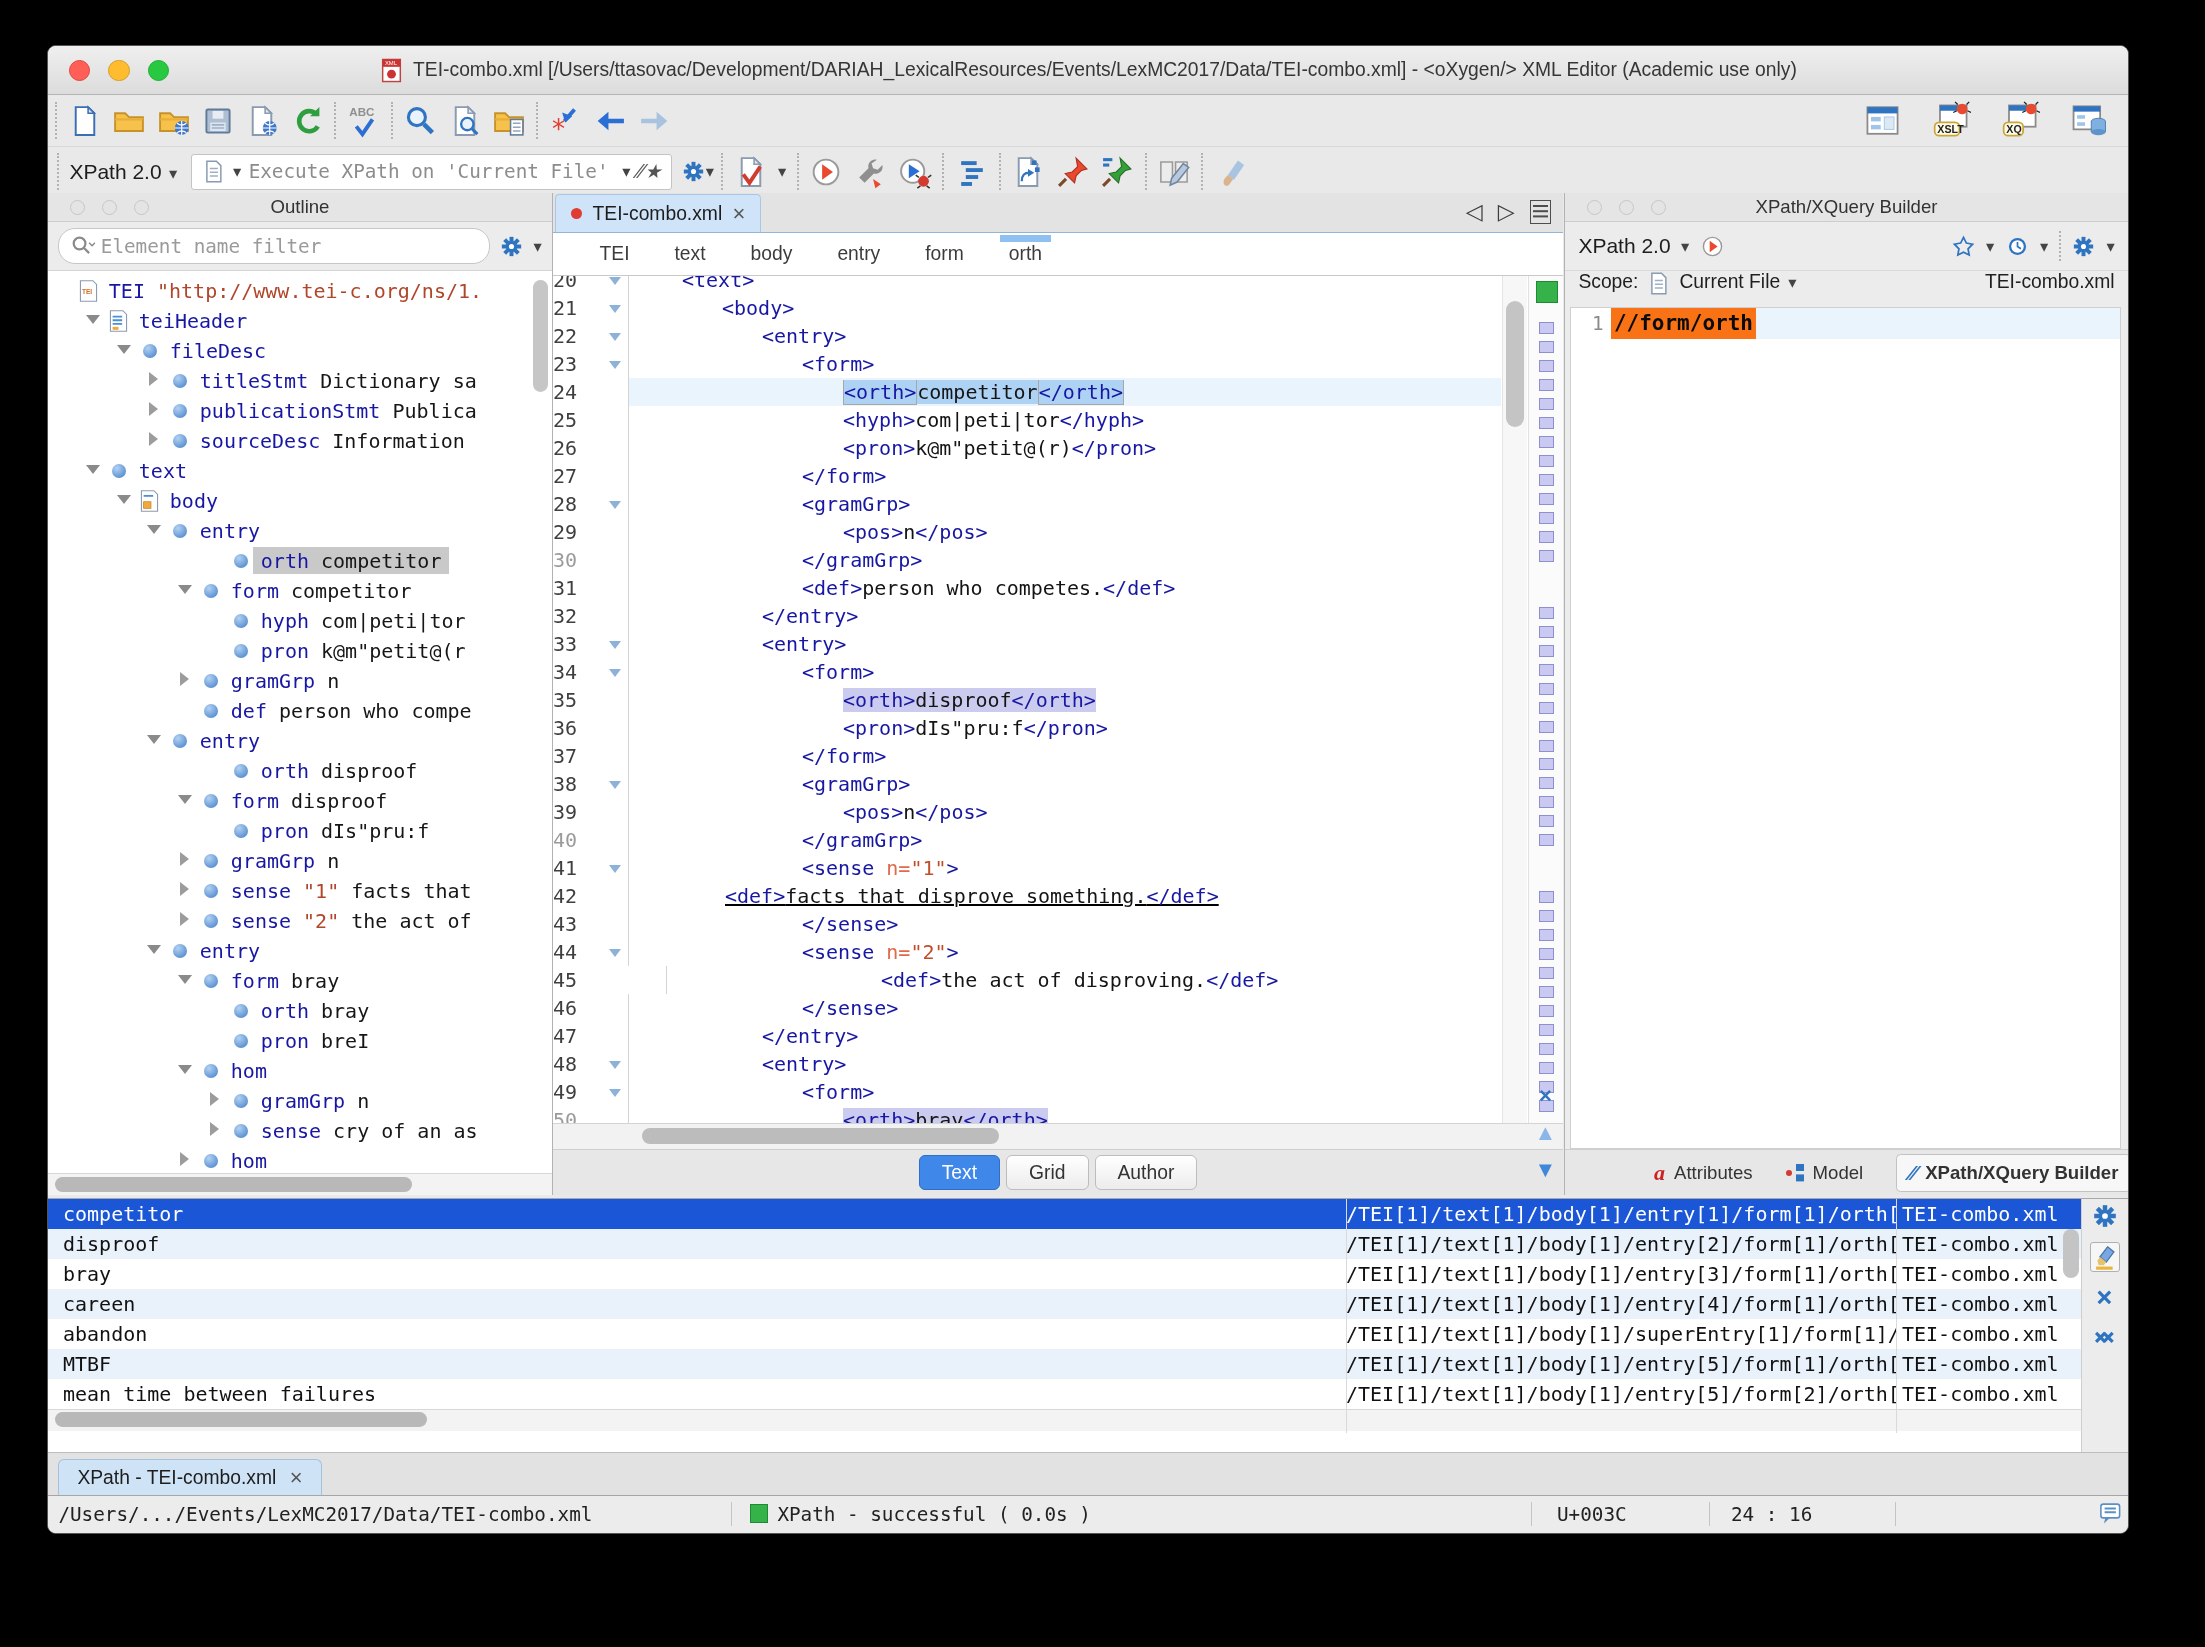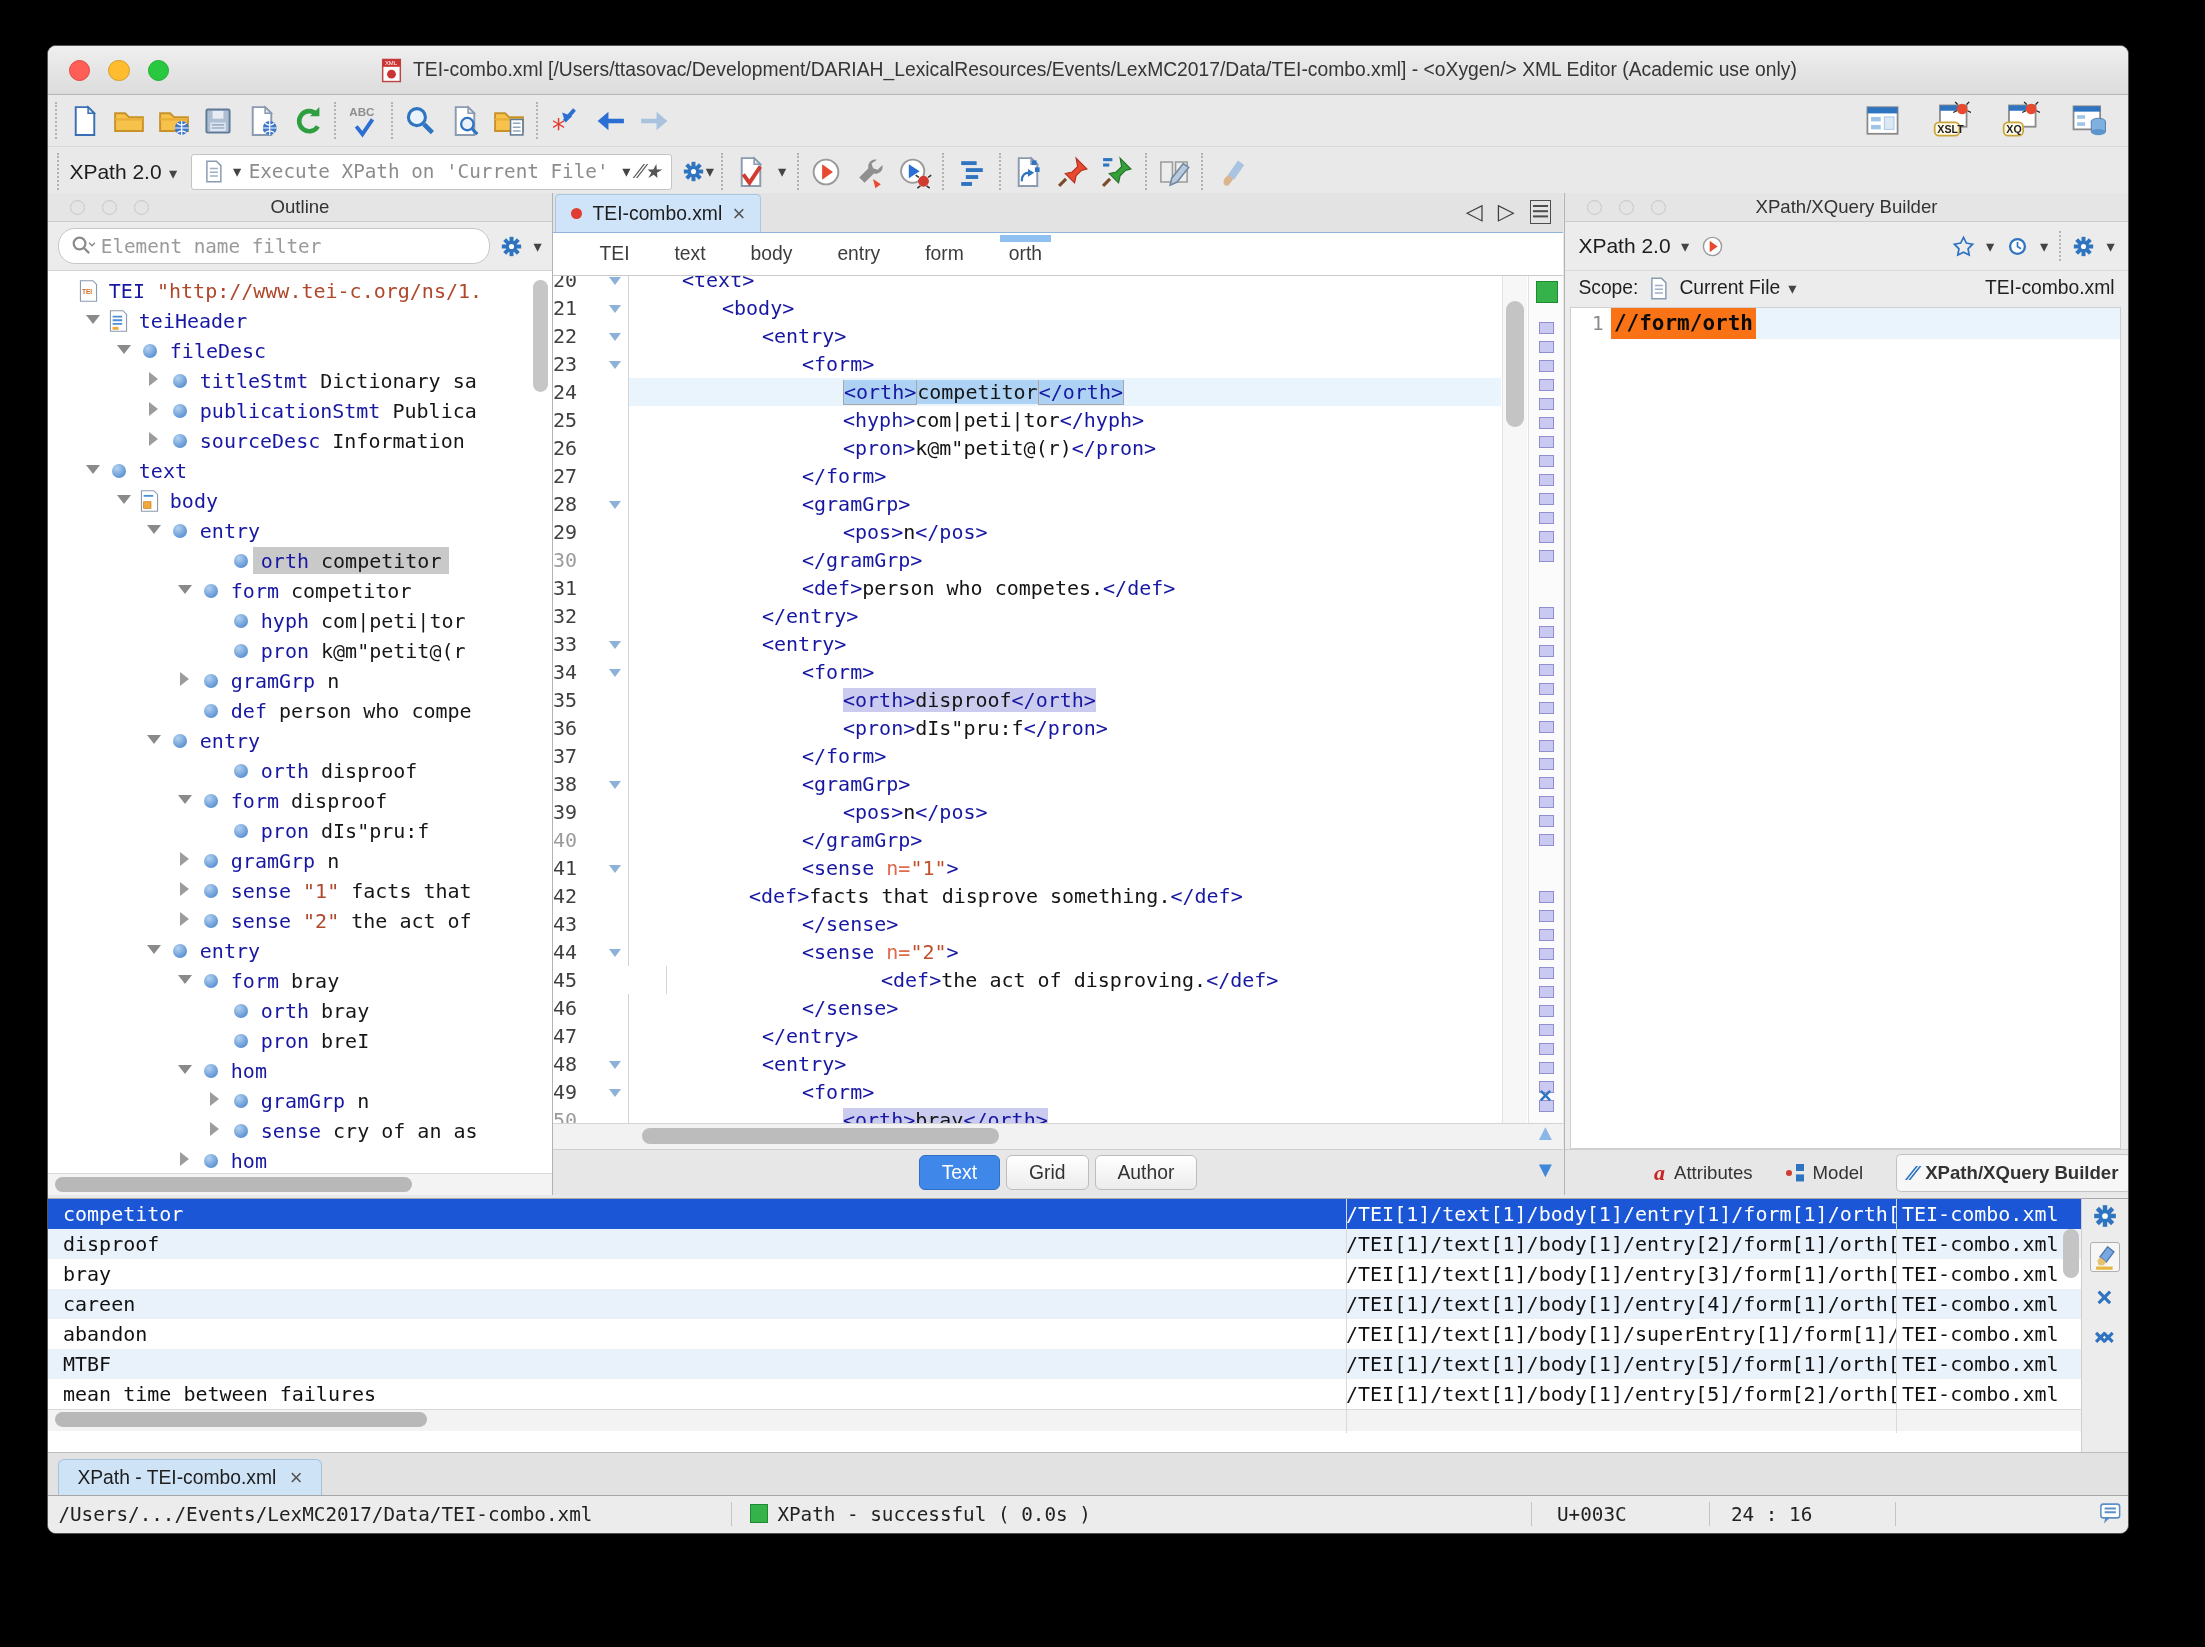--- a/index.html
+++ b/index.html
@@ -95,21 +95,21 @@
   .enav.dn::before{content:"▼"}
   .ehsb{height:25px;border-top:0.7px solid #d4d4d4;background:#f2f2f2;position:relative;flex:none}
   .ehsb .thumb{position:absolute;left:89px;top:3.7px;width:357px;height:16.4px;background:#bcbcbc;border-radius:8.2px}
   .modes{height:45px;background:#e7e7e7;border-top:0.7px solid #cfcfcf;display:flex;align-items:center;justify-content:center;gap:6px;flex:none}
   .mode{height:33px;border:1.5px solid #bdbdbd;background:linear-gradient(#ffffff,#ececec);border-radius:6px;display:flex;align-items:center;justify-content:center;font-size:19.3px;color:#333;padding:0 22px}
   .mode.active{background:#3f87e8;border-color:#2f6fc4;color:#fff}
   
   .builder{position:absolute;left:1516px;top:147px;width:563px;height:1002px;background:#ececec;border-left:1.5px solid #b2b2b2;display:flex;flex-direction:column}
   .b-tools{height:48px;display:flex;align-items:center;padding:0 13.4px;gap:10.4px;border-bottom:0.7px solid #dadada;flex:none}
   .b-tools .grow{flex:1}
-  .b-scope{height:34px;display:flex;align-items:center;padding:0 13.4px;gap:8px;font-size:19.3px;color:#1f1f1f;flex:none}
+  .b-scope{height:34px;display:flex;align-items:flex-start;padding:0 13.4px;gap:8px;font-size:19.3px;color:#1f1f1f;flex:none}
   .b-code{flex:1;background:#fff;border:0.7px solid #cfcfcf;margin:1.5px 7.4px 0 4.5px;position:relative;overflow:hidden}
   .b-line{display:flex;height:31px;line-height:31px;background:#eaf4fd;font-family:"DejaVu Sans Mono",monospace}
   .b-num{width:33px;text-align:right;color:#8a8a8a;font-size:19.3px;padding-right:7.4px;background:#fff}
   .b-expr{font-size:21px;font-weight:bold;color:#0b0b0b;background:#f97316;padding:0 3px}
   .b-tabs{height:45px;background:#e7e7e7;border-top:0.7px solid #cfcfcf;display:flex;align-items:center;padding-left:89px;gap:33px;font-size:18.6px;color:#333;flex:none}
   .b-tab{display:flex;align-items:center;gap:9px;white-space:nowrap}
   .b-tab.active{font-weight:bold;background:#f7f7f7;border:0.7px solid #c2c2c2;border-radius:4.5px;padding:6px 12px}
   .attr-a{font-family:"Liberation Serif",serif;font-style:italic;font-weight:bold;font-size:22px;color:#cc2222}
   .bld-ico{font-style:italic;font-weight:bold;color:#2f74c0;font-size:21px}
   .bld-ico::before{content:"⁄⁄"}
@@ -552,21 +552,21 @@
           <div class="cl"><span class="num">32</span><span class="fold"></span><span class="cbody" style="padding-left: 133px;"><span class="s-t">&lt;/entry&gt;</span></span></div>
           <div class="cl"><span class="num">33</span><span class="fold on"></span><span class="cbody" style="padding-left: 133px;"><span class="s-t">&lt;entry&gt;</span></span></div>
           <div class="cl"><span class="num">34</span><span class="fold on"></span><span class="cbody" style="padding-left: 173px;"><span class="s-t">&lt;form&gt;</span></span></div>
           <div class="cl"><span class="num">35</span><span class="fold"></span><span class="cbody" style="padding-left: 214px;"><span class="hlspan"><span class="s-t">&lt;orth&gt;</span><span class="s-x">disproof</span><span class="s-t">&lt;/orth&gt;</span></span></span></div>
           <div class="cl"><span class="num">36</span><span class="fold"></span><span class="cbody" style="padding-left: 214px;"><span class="s-t">&lt;pron&gt;</span><span class="s-x">dIs"pru:f</span><span class="s-t">&lt;/pron&gt;</span></span></div>
           <div class="cl"><span class="num">37</span><span class="fold"></span><span class="cbody" style="padding-left: 173px;"><span class="s-t">&lt;/form&gt;</span></span></div>
           <div class="cl"><span class="num">38</span><span class="fold on"></span><span class="cbody" style="padding-left: 173px;"><span class="s-t">&lt;gramGrp&gt;</span></span></div>
           <div class="cl"><span class="num">39</span><span class="fold"></span><span class="cbody" style="padding-left: 214px;"><span class="s-t">&lt;pos&gt;</span><span class="s-x">n</span><span class="s-t">&lt;/pos&gt;</span></span></div>
           <div class="cl"><span class="num gray">40</span><span class="fold"></span><span class="cbody" style="padding-left: 173px;"><span class="s-t">&lt;/gramGrp&gt;</span></span></div>
           <div class="cl"><span class="num">41</span><span class="fold on"></span><span class="cbody" style="padding-left: 173px;"><span class="s-t">&lt;sense</span><span class="s-a"> n=</span><span class="s-v">"1"</span><span class="s-t">&gt;</span></span></div>
-          <div class="cl"><span class="num">42</span><span class="fold"></span><span class="cbody" style="padding-left: 120px;"><span class="s-t">&lt;def&gt;</span><span class="s-x">facts that disprove something.</span><span class="s-t">&lt;/def&gt;</span></span></div>
+          <div class="cl"><span class="num">42</span><span class="fold"></span><span class="cbody" style="padding-left: 96px; text-decoration: underline;"><span class="s-t">&lt;def&gt;</span><span class="s-x">facts that disprove something.</span><span class="s-t">&lt;/def&gt;</span></span></div>
           <div class="cl"><span class="num">43</span><span class="fold"></span><span class="cbody" style="padding-left: 173px;"><span class="s-t">&lt;/sense&gt;</span></span></div>
           <div class="cl"><span class="num">44</span><span class="fold on"></span><span class="cbody" style="padding-left: 173px;"><span class="s-t">&lt;sense</span><span class="s-a"> n=</span><span class="s-v">"2"</span><span class="s-t">&gt;</span></span></div>
           <div class="cl"><span class="num">45</span><span class="fold"></span><span class="cbody" style="padding-left: 214px; margin-left: 38px;"><span class="s-t">&lt;def&gt;</span><span class="s-x">the act of disproving.</span><span class="s-t">&lt;/def&gt;</span></span></div>
           <div class="cl"><span class="num">46</span><span class="fold"></span><span class="cbody" style="padding-left: 173px;"><span class="s-t">&lt;/sense&gt;</span></span></div>
           <div class="cl"><span class="num">47</span><span class="fold"></span><span class="cbody" style="padding-left: 133px;"><span class="s-t">&lt;/entry&gt;</span></span></div>
           <div class="cl"><span class="num">48</span><span class="fold on"></span><span class="cbody" style="padding-left: 133px;"><span class="s-t">&lt;entry&gt;</span></span></div>
           <div class="cl"><span class="num">49</span><span class="fold on"></span><span class="cbody" style="padding-left: 173px;"><span class="s-t">&lt;form&gt;</span></span></div>
           <div class="cl"><span class="num gray">50</span><span class="fold"></span><span class="cbody" style="padding-left: 214px;"><span class="hlspan"><span class="s-t">&lt;orth&gt;</span><span class="s-x">bray</span><span class="s-t">&lt;/orth&gt;</span></span></span></div>
         </div>
       <div class="vsb">

